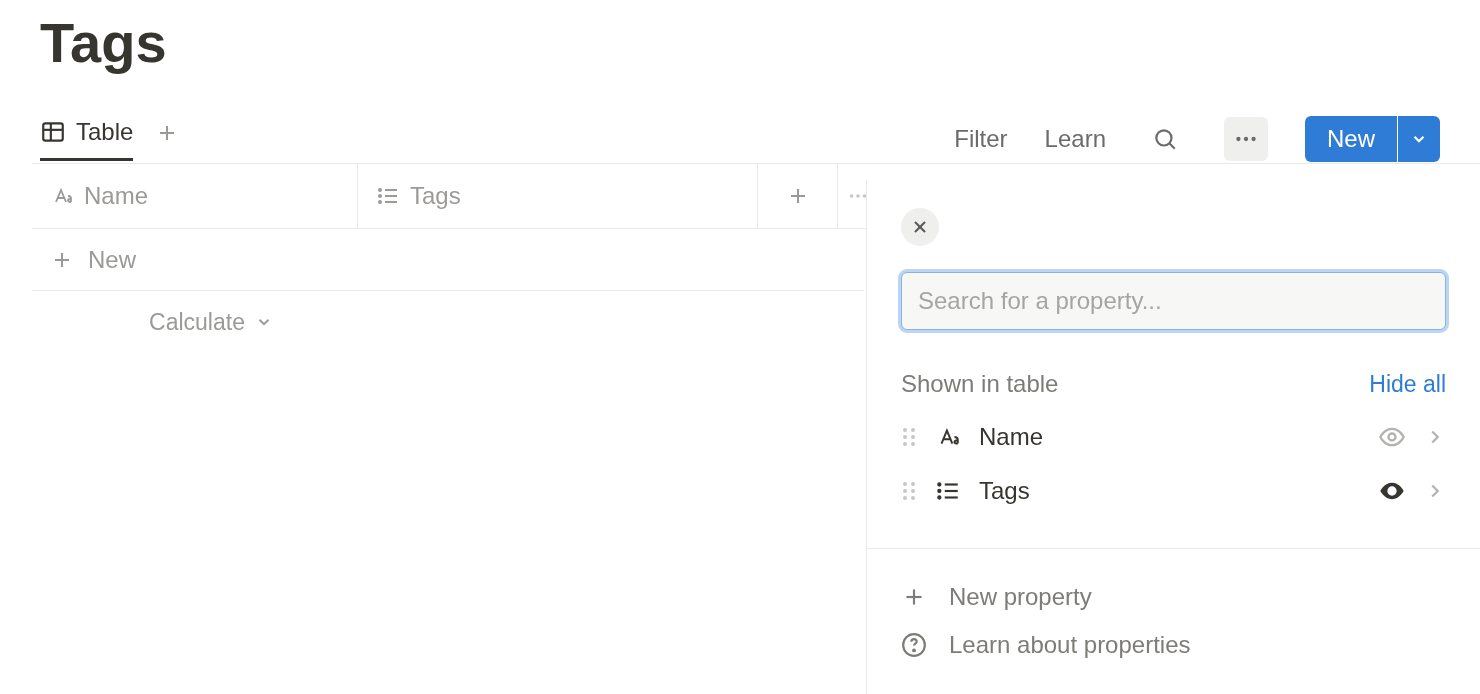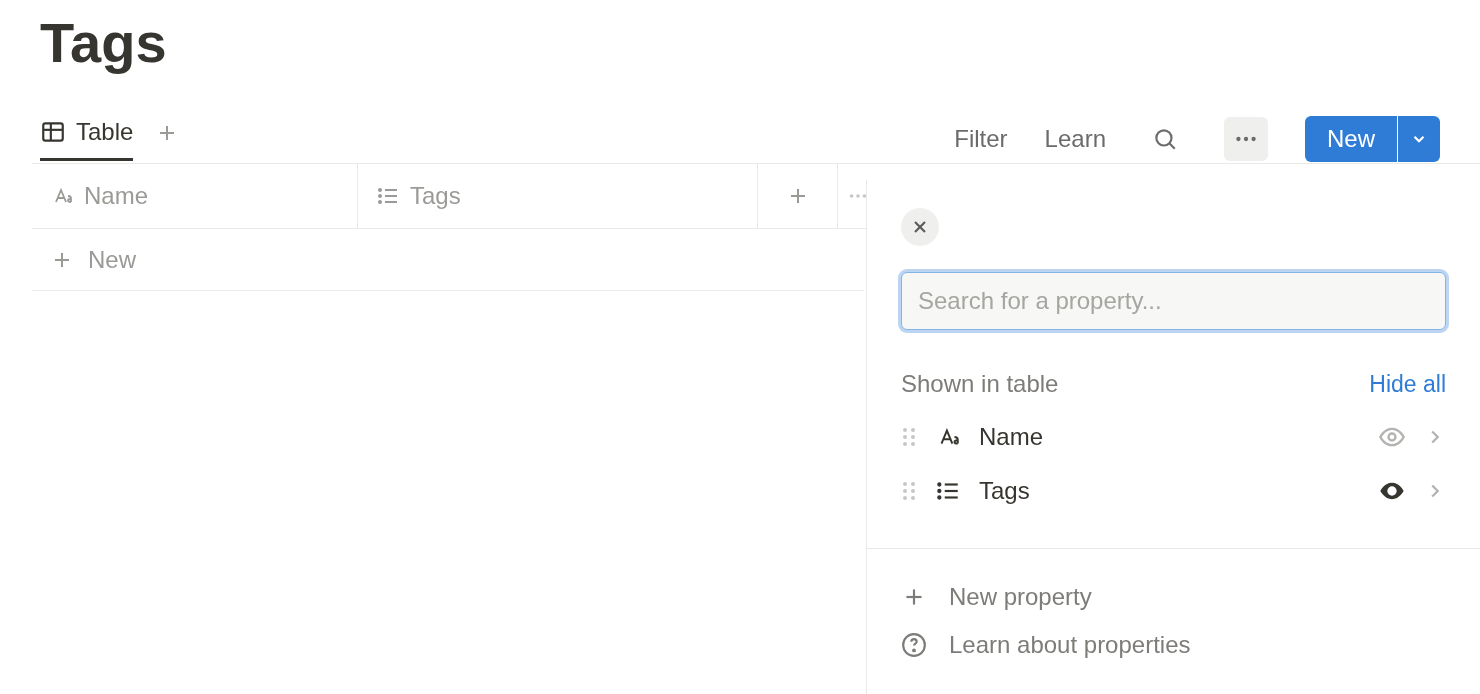--- a/index.html
+++ b/index.html
@@ -381,20 +381,28 @@
   </div>
   <div class="table-new-row">
     <span>
       <svg width="24" height="24" viewBox="0 0 24 24" fill="none" stroke="#9b9a97" stroke-width="2">
           <line x1="12" y1="5" x2="12" y2="19"></line>
           <line x1="5" y1="12" x2="19" y2="12"></line>
         </svg>
     </span>
     <span>New</span>
   </div>
+  <div class="calculate-row">
+    <span>Calculate</span>
+    <span>
+      <svg width="18" height="18" viewBox="0 0 24 24" fill="none" stroke="#9b9a97" stroke-width="2.5">
+          <polyline points="6 9 12 15 18 9"></polyline>
+        </svg>
+    </span>
+  </div>
 </div>
 
 <div class="panel">
   <div class="panel-header">
     <div class="close-btn">
       <span>
         <svg width="20" height="20" viewBox="0 0 24 24" fill="none" stroke="#5a5a58" stroke-width="2.5">
             <line x1="18" y1="6" x2="6" y2="18"></line>
             <line x1="6" y1="6" x2="18" y2="18"></line>
           </svg>

